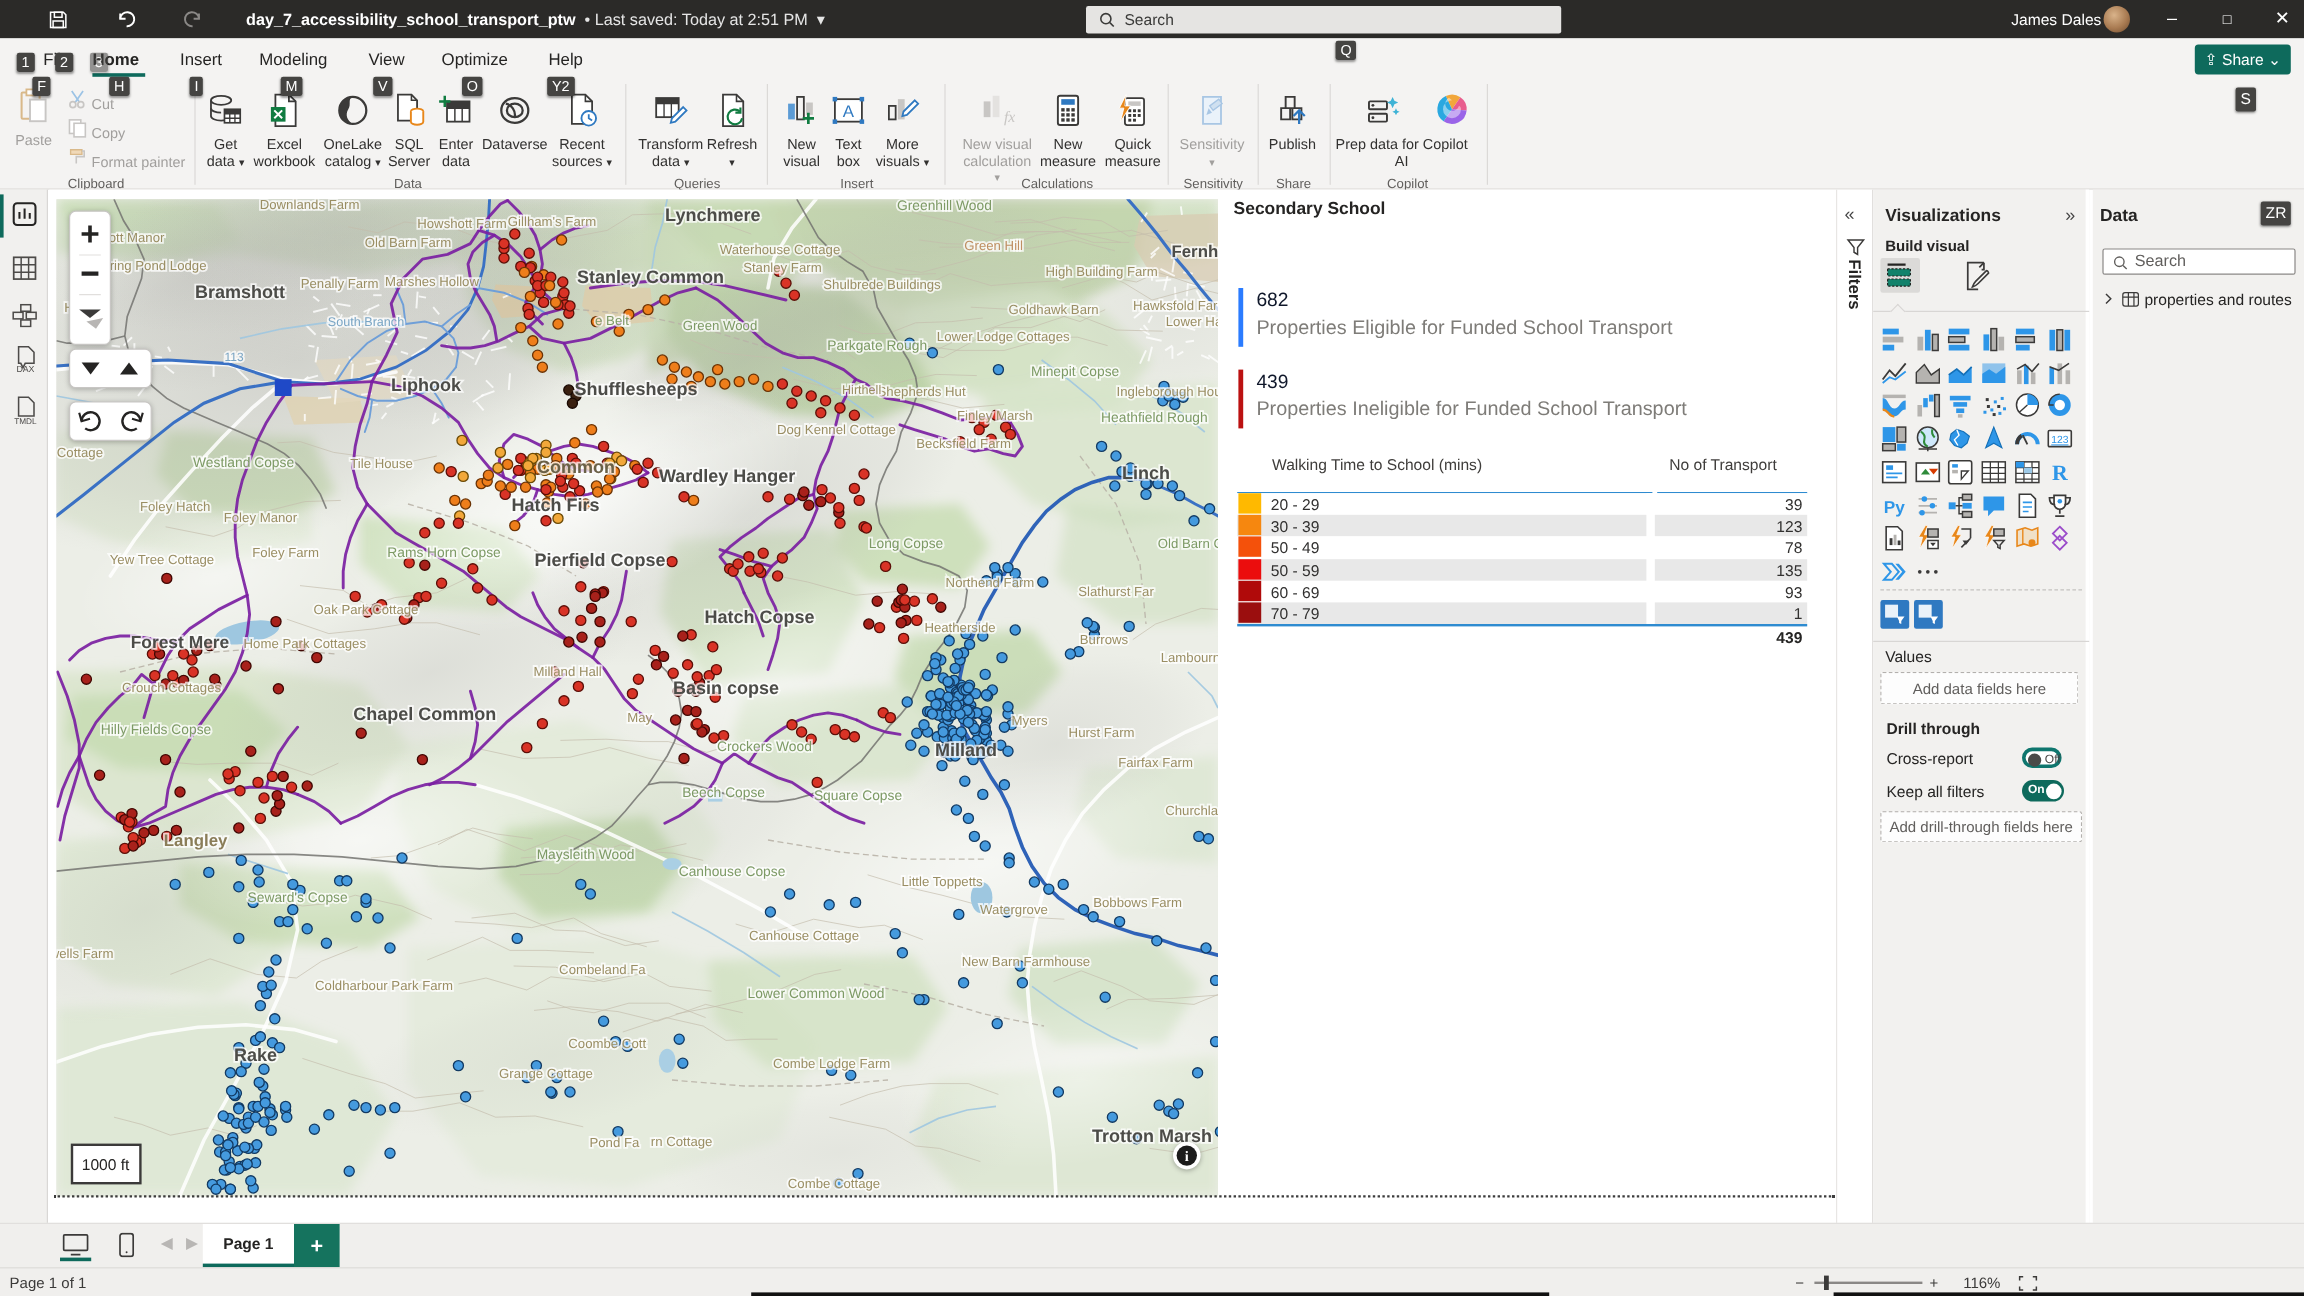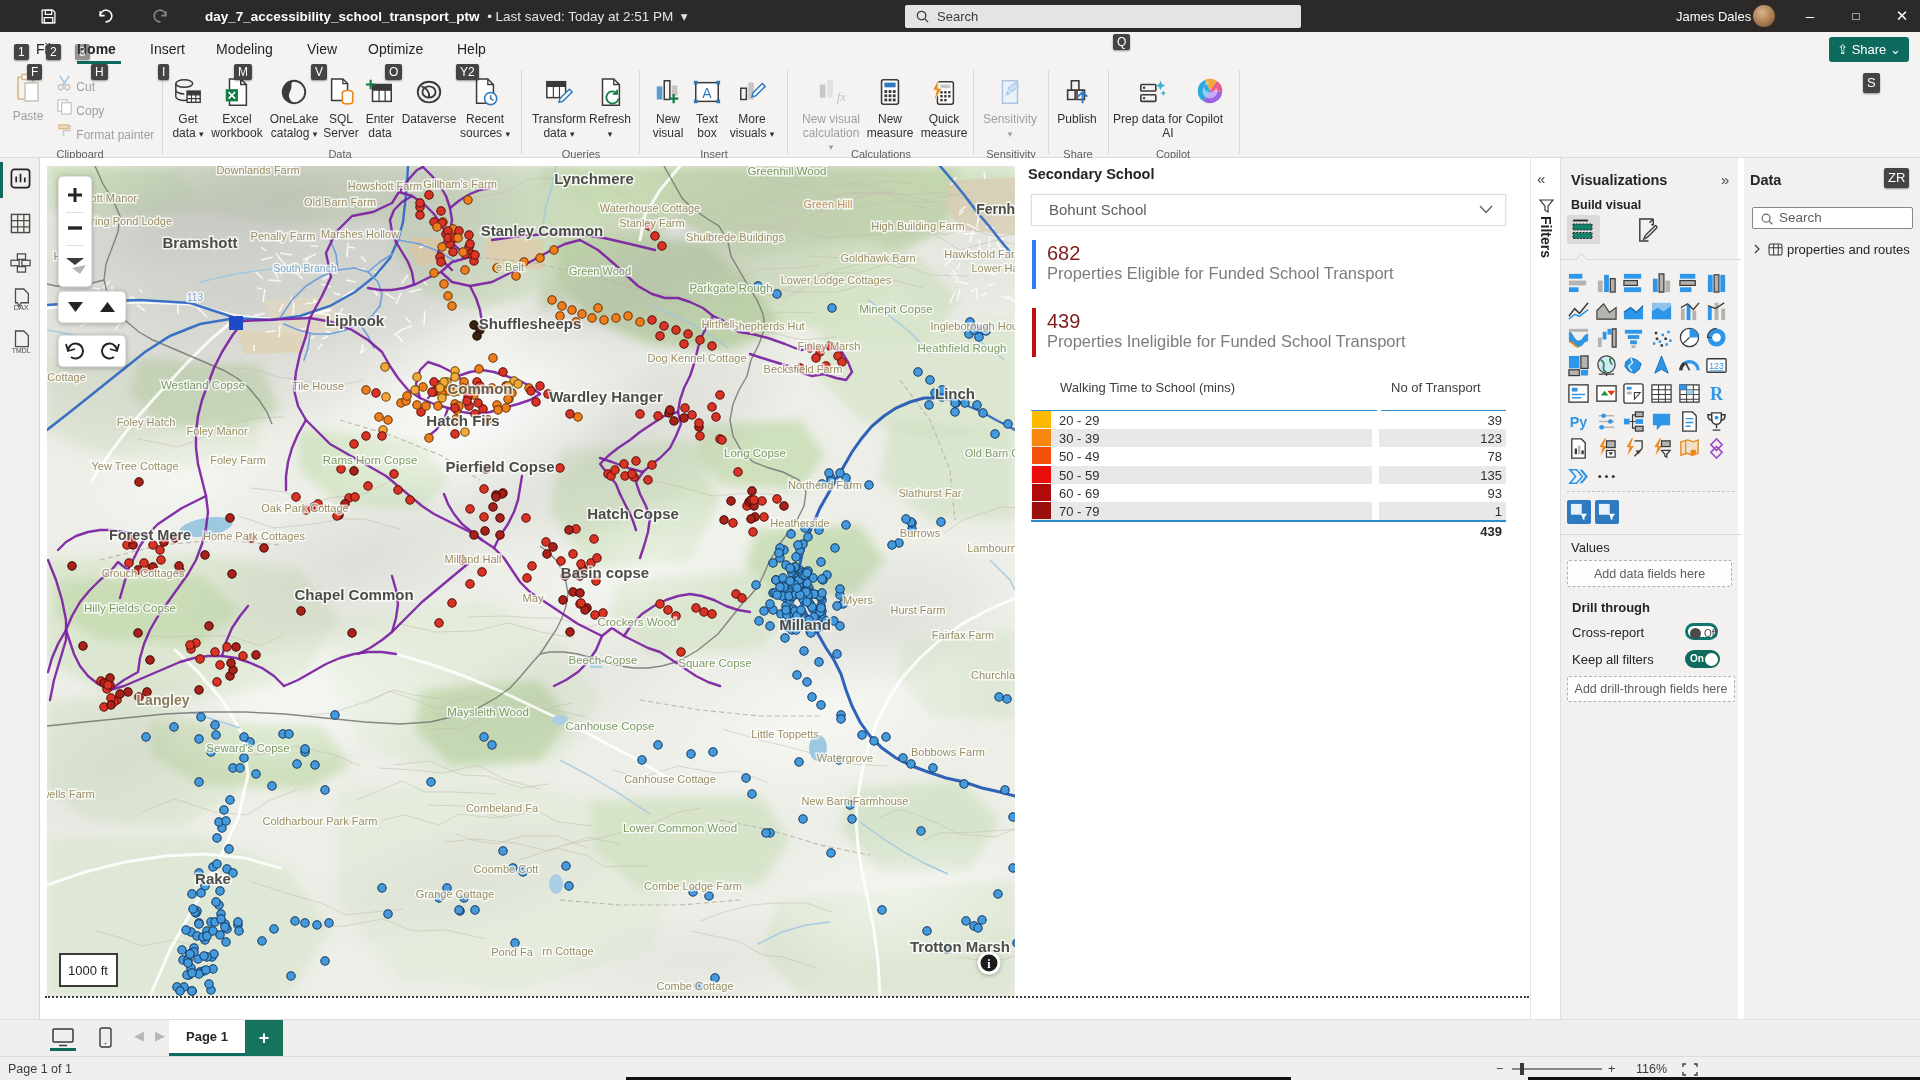--- a/index.html
+++ b/index.html
@@ -32,21 +32,21 @@
   #navaccent { position:absolute; left:0; top:4px; width:3px; height:36px; background:#0e6a5c; }
   .navicon { position:absolute; left:10px; }
   
   #canvas { position:absolute; left:41px; top:158px; width:1489px; height:861px; background:#fff; }
   #pagedotted { position:absolute; left:4px; top:838px; width:1484px; border-top:2px dotted #3c3c3c; }
   
   .cardtitle { position:absolute; left:987px; top:8px; font-size:14.5px; font-weight:bold; color:#252423; }
   #dropdown { position:absolute; left:990px; top:36px; width:475px; height:32px; background:#fff; border:1px solid #e3e1df; box-shadow:0 0 2px rgba(0,0,0,.12); font-size:15px; color:#605e5c; line-height:30px; padding-left:17px; }
   #dropdown svg { position:absolute; right:12px; top:10px; }
   .kpibar { position:absolute; width:4px; height:49px; }
-  .kpinum { position:absolute; font-size:20px; color:#7f1d1d; }
+  .kpinum { position:absolute; font-size:16px; color:#0f172a; }
   .kpilbl { position:absolute; font-size:16.5px; color:#7e7c78; }
   .thead { position:absolute; font-size:13px; color:#3f3d3b; }
   .trow { position:absolute; left:990px; width:475px; height:18.2px; font-size:13px; color:#323130; }
   .trow .chip { position:absolute; left:1px; top:0px; width:19px; height:17px; }
   .trow .cat { position:absolute; left:28px; top:2px; }
   .trow .val { position:absolute; right:4px; top:2px; }
   
   #filtersbar { position:absolute; left:1530px; top:158px; width:31px; height:898px; background:#fff; border-right:1px solid #e1dfdd; border-left:1px solid #e8e6e4; }
   #filterstext { position:absolute; left:1538px; top:216px; font-size:14px; font-weight:bold; color:#252423; writing-mode:vertical-rl; }
   
@@ -1421,23 +1421,20 @@
           <path d="M72 178l-2 7 -7-2" stroke-width="1.8"></path>
         </g>
         <rect x="13" y="788" width="57" height="32" fill="#fff" stroke="#3b3a39" stroke-width="2"></rect>
         <text x="41" y="809" font-size="13" fill="#252423" text-anchor="middle" font-family="Liberation Sans,sans-serif">1000 ft</text>
         <circle cx="942" cy="797" r="11.5" fill="#fff" filter="drop-shadow(0 1px 2px rgba(0,0,0,.3))"></circle>
         <circle cx="942" cy="797" r="8.5" fill="#1b1b1b"></circle>
         <text x="942" y="801.5" font-size="12" font-weight="bold" fill="#fff" text-anchor="middle" font-family="Liberation Serif,serif">i</text>
       </svg></div>
   <div id="pagedotted"></div>
   <div class="cardtitle">Secondary School</div>
-  <div id="dropdown">Bohunt School<svg width="14" height="9" viewBox="0 0 14 9">
-        <path d="M1 1 L7 7.5 L13 1" fill="none" stroke="#605e5c" stroke-width="1.3"></path>
-      </svg></div>
   <div class="kpibar" style="left:991px;top:82px;background:#2b7cff"></div>
   <div class="kpinum" style="left:1006px;top:84px">682</div>
   <div class="kpilbl" style="left:1006px;top:106px">Properties Eligible for Funded School Transport</div>
   <div class="kpibar" style="left:991px;top:150px;background:#bb1111"></div>
   <div class="kpinum" style="left:1006px;top:152px">439</div>
   <div class="kpilbl" style="left:1006px;top:174px">Properties Ineligible for Funded School Transport</div>
   <div class="thead" style="left:1019px;top:222px">Walking Time to School (mins)</div>
   <div class="thead" style="left:1350px;top:222px">No of Transport</div>
   <div id="tablerows">
       <div style="position:absolute;left:990px;top:251.5px;width:346px;height:1.5px;background:#2e8bd0"></div>

